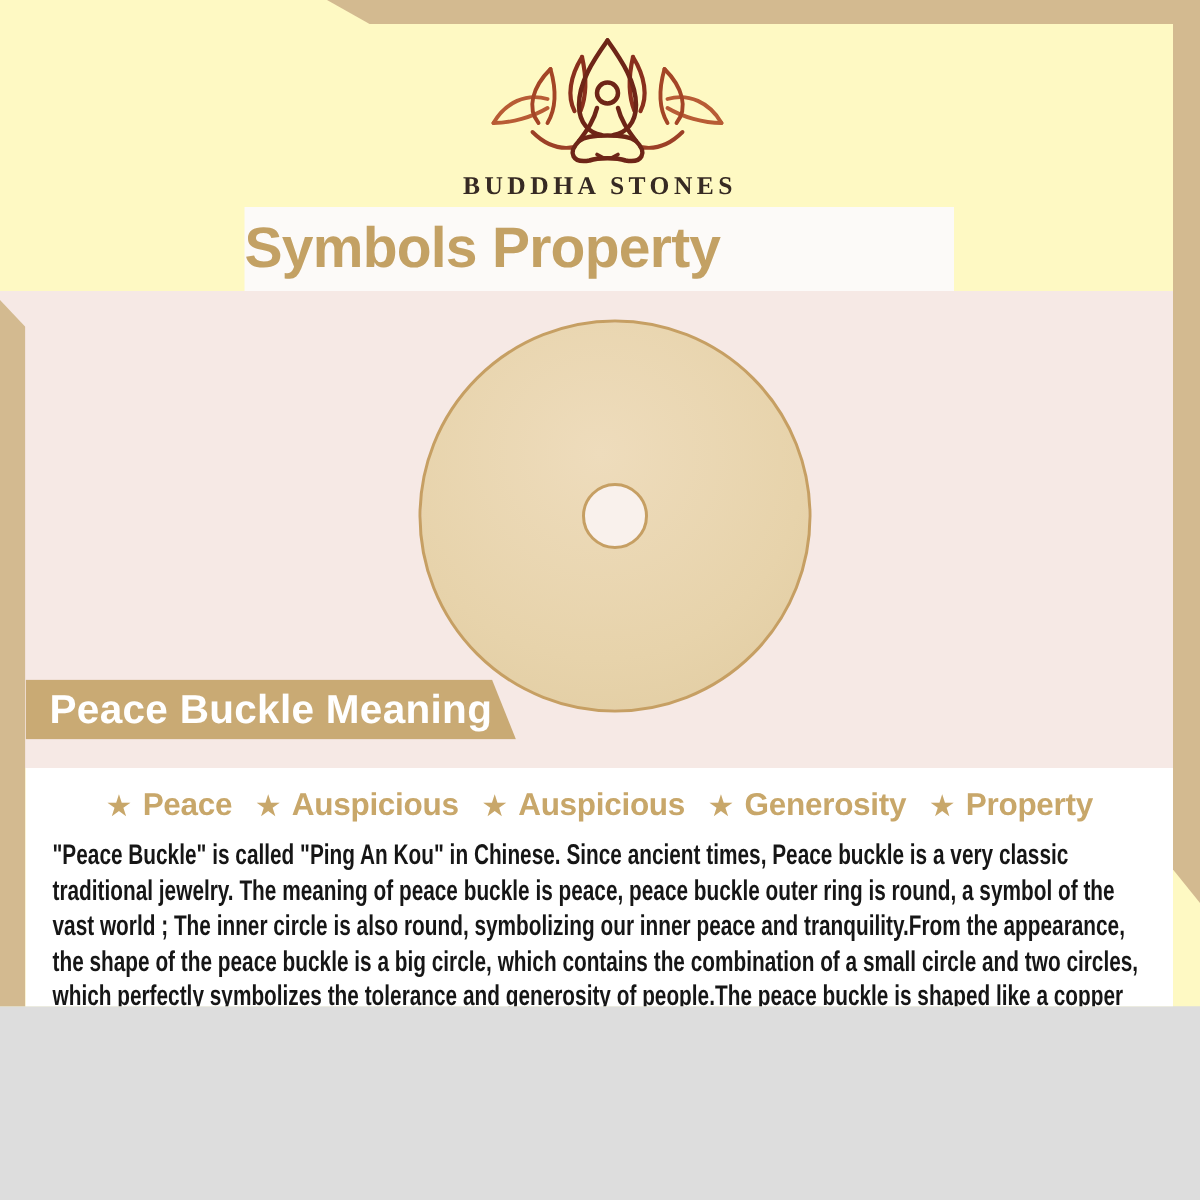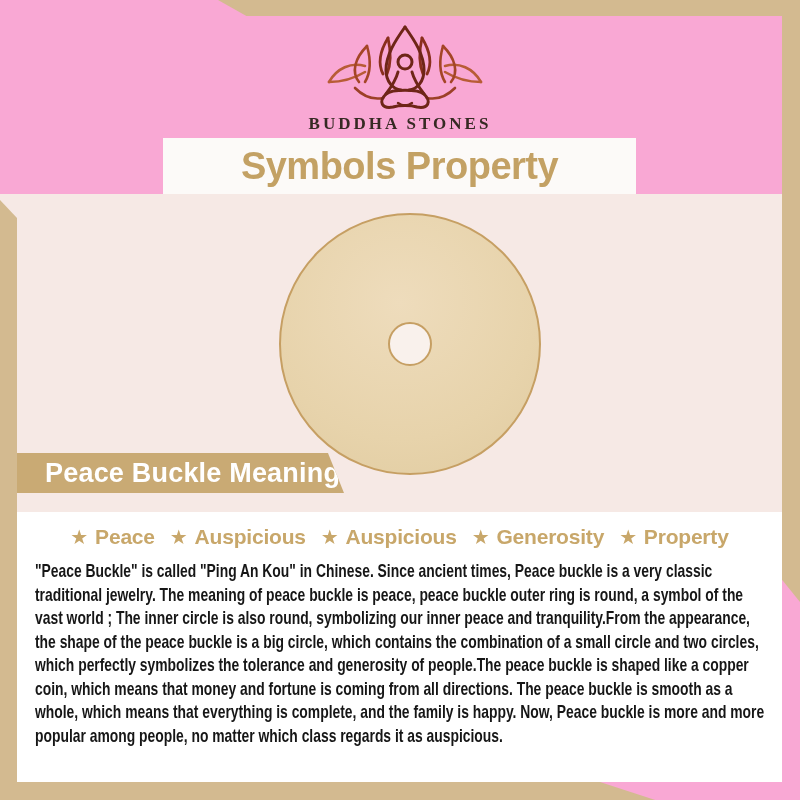--- a/index.html
+++ b/index.html
@@ -1,18 +1,18 @@
 <!DOCTYPE html>
 <html><head>
 <meta charset="utf-8">
 <style>
   html,body{margin:0;padding:0;background:#ddd;}
   #page{
-    position:relative;width:800px;height:800px;overflow:hidden;
-    background:#f9a8d4;
+    position:relative;width:800px;height:671px;overflow:hidden;
+    background:#fef9c3;
     font-family:"Liberation Sans",sans-serif;
   }
   
   .mid-bg{position:absolute;left:0;top:194px;width:800px;height:318px;background:#f6e9e5;}
 
   
   .frame{position:absolute;background:#d3ba90;}
   .frame-top{left:0;top:0;width:800px;height:16px;
     clip-path:polygon(27.25% 0,100% 0,100% 100%,30.8% 100%);}
   .frame-right{left:782px;top:0;width:18px;height:602px;
@@ -24,34 +24,34 @@
 
   
   .logo{position:absolute;left:325px;top:24px;width:160px;height:88px;}
 
   .brand{position:absolute;left:0;top:114px;width:800px;text-align:center;
     font-family:"Liberation Serif",serif;font-size:17px;font-weight:600;
     letter-spacing:3px;color:#362a23;}
 
   
   .title-strip{position:absolute;left:163px;top:138px;width:473px;height:56px;background:#fcfaf8;}
-  .title-strip .title{display:block;width:100%;line-height:56px;text-align:center;
+  .title-strip .title{display:block;width:100%;line-height:56px;text-align:left;
     font-size:38px;font-weight:700;color:#c3a164;letter-spacing:-0.5px;}
 
   
   .donut{position:absolute;left:279px;top:213px;width:258px;height:258px;border-radius:50%;
     border:2px solid #c69f63;
     background:radial-gradient(circle at 46% 34%, #eedcbc 0%, #e7d3ab 62%, #e0cba0 100%);}
   .donut-hole{position:absolute;left:107px;top:107px;width:40px;height:40px;border-radius:50%;
     background:#f9f1ec;border:2px solid #c69f63;}
 
   
   .banner{position:absolute;left:17px;top:453px;width:327px;height:40px;background:#c9aa74;
     clip-path:polygon(0 0,95.1% 0,100% 100%,0 100%);}
-  .banner .banner-label{display:block;line-height:40px;padding-left:28px;
+  .banner .banner-label{display:block;line-height:40px;padding-left:16px;
     font-size:27px;font-weight:700;color:#ffffff;letter-spacing:0.2px;}
 
   
   .content{position:absolute;left:17px;top:512px;width:765px;height:270px;background:#ffffff;}
   .symbol-row{position:absolute;left:0;top:13px;width:100%;display:flex;
     justify-content:center;gap:15px;}
   .symbol-item{display:flex;align-items:center;gap:7px;
     font-size:21px;font-weight:700;color:#c8a76a;letter-spacing:-0.2px;}
   .star{font-family:"DejaVu Sans",sans-serif;font-size:20px;line-height:1;color:#c8a76a;}
 

